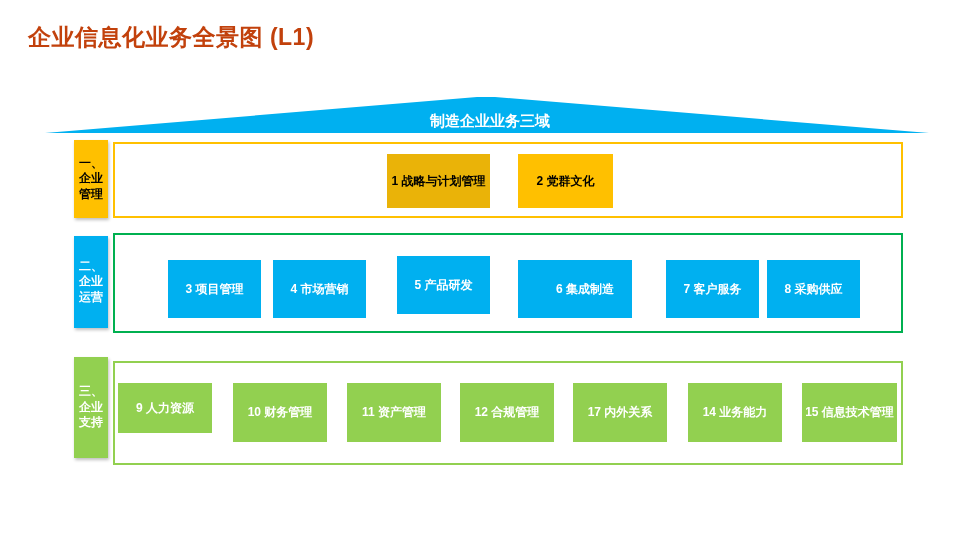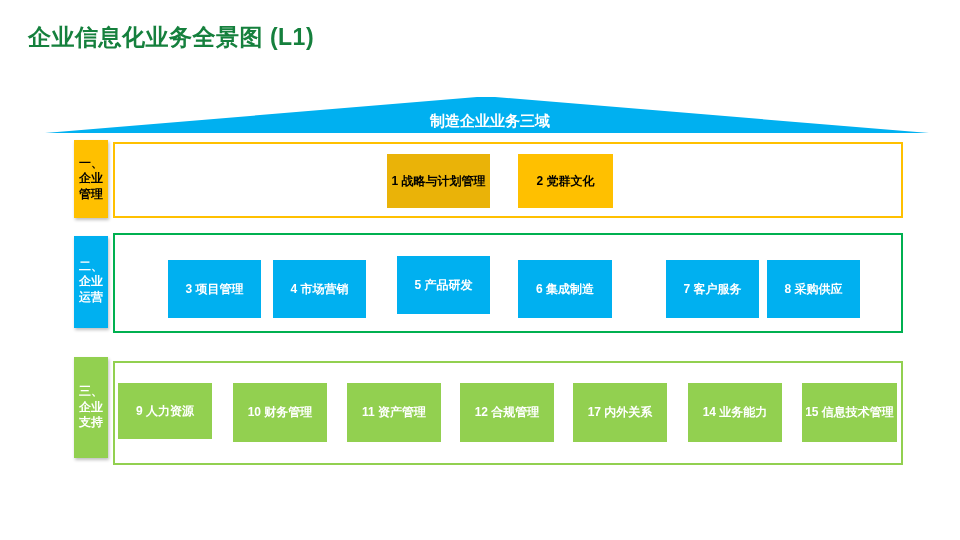--- a/index.html
+++ b/index.html
@@ -2,21 +2,21 @@
 <html><head>
 <meta charset="utf-8">
 <style>
   html,body{margin:0;padding:0;background:#fff;}
   .slide{
     position:relative;width:960px;height:540px;background:#ffffff;overflow:hidden;
     font-family:"Liberation Sans","DejaVu Sans",sans-serif;
   }
   .title{
     position:absolute;left:28px;top:22px;margin:0;
-    font-size:23px;font-weight:bold;color:#15803d;letter-spacing:0.5px;
+    font-size:23px;font-weight:bold;color:#c2410c;letter-spacing:0.5px;
   }
   .roof-svg{position:absolute;left:42px;top:95px;width:890px;height:40px;display:block;}
   .roof-shape{fill:#00B0F0;}
   .roof-label{
     position:absolute;left:290px;top:111px;width:400px;text-align:center;
     color:#ffffff;font-size:15px;font-weight:bold;line-height:19px;
   }
   .frame{position:absolute;background:#ffffff;border:2px solid;box-sizing:border-box;}
   .bd-gold{border-color:#FFC000;}
   .bd-dgreen{border-color:#00B050;}
@@ -58,31 +58,31 @@
 
   <div class="frame bd-dgreen" style="left:113px;top:233px;width:790px;height:100px;"></div>
   <div class="rlabel c-blue" style="left:74px;top:236px;width:34px;height:92px;">
     <span>二、</span>
     <span>企业</span>
     <span>运营</span>
   </div>
   <div class="box c-blue" style="left:168px;top:260px;width:93px;height:58px;">3 项目管理</div>
   <div class="box c-blue" style="left:273px;top:260px;width:93px;height:58px;">4 市场营销</div>
   <div class="box c-blue" style="left:397px;top:256px;width:93px;height:58px;">5 产品研发</div>
-  <div class="box c-blue" style="left:518px;top:260px;width:94px;height:58px;">6 集成制造</div>
+  <div class="box c-blue" style="left:518px;top:260px;width:94px;height:58px;padding-left:20px;">6 集成制造</div>
   <div class="box c-blue" style="left:643px;top:260px;width:93px;height:58px;margin-left:23px;">7 客户服务</div>
   <div class="box c-blue" style="left:767px;top:260px;width:93px;height:58px;">8 采购供应</div>
 
   <div class="frame bd-green" style="left:113px;top:361px;width:790px;height:104px;"></div>
   <div class="rlabel c-green" style="left:74px;top:357px;width:34px;height:101px;">
     <span>三、</span>
     <span>企业</span>
     <span>支持</span>
   </div>
-  <div class="box c-green" style="left:118px;top:383px;width:94px;height:56px;">9 人力资源</div>
+  <div class="box c-green" style="left:118px;top:383px;width:94px;height:50px;">9 人力资源</div>
   <div class="box c-green" style="left:233px;top:383px;width:94px;height:59px;">10 财务管理</div>
   <div class="box c-green" style="left:347px;top:383px;width:94px;height:59px;">11 资产管理</div>
   <div class="box c-green" style="left:460px;top:383px;width:94px;height:59px;">12 合规管理</div>
   <div class="box c-green" style="left:573px;top:383px;width:94px;height:59px;">17 内外关系</div>
   <div class="box c-green" style="left:688px;top:383px;width:94px;height:59px;">14 业务能力</div>
   <div class="box c-green" style="left:802px;top:383px;width:95px;height:59px;">15 信息技术管理</div>
 
 </div>
 
 </body></html>

